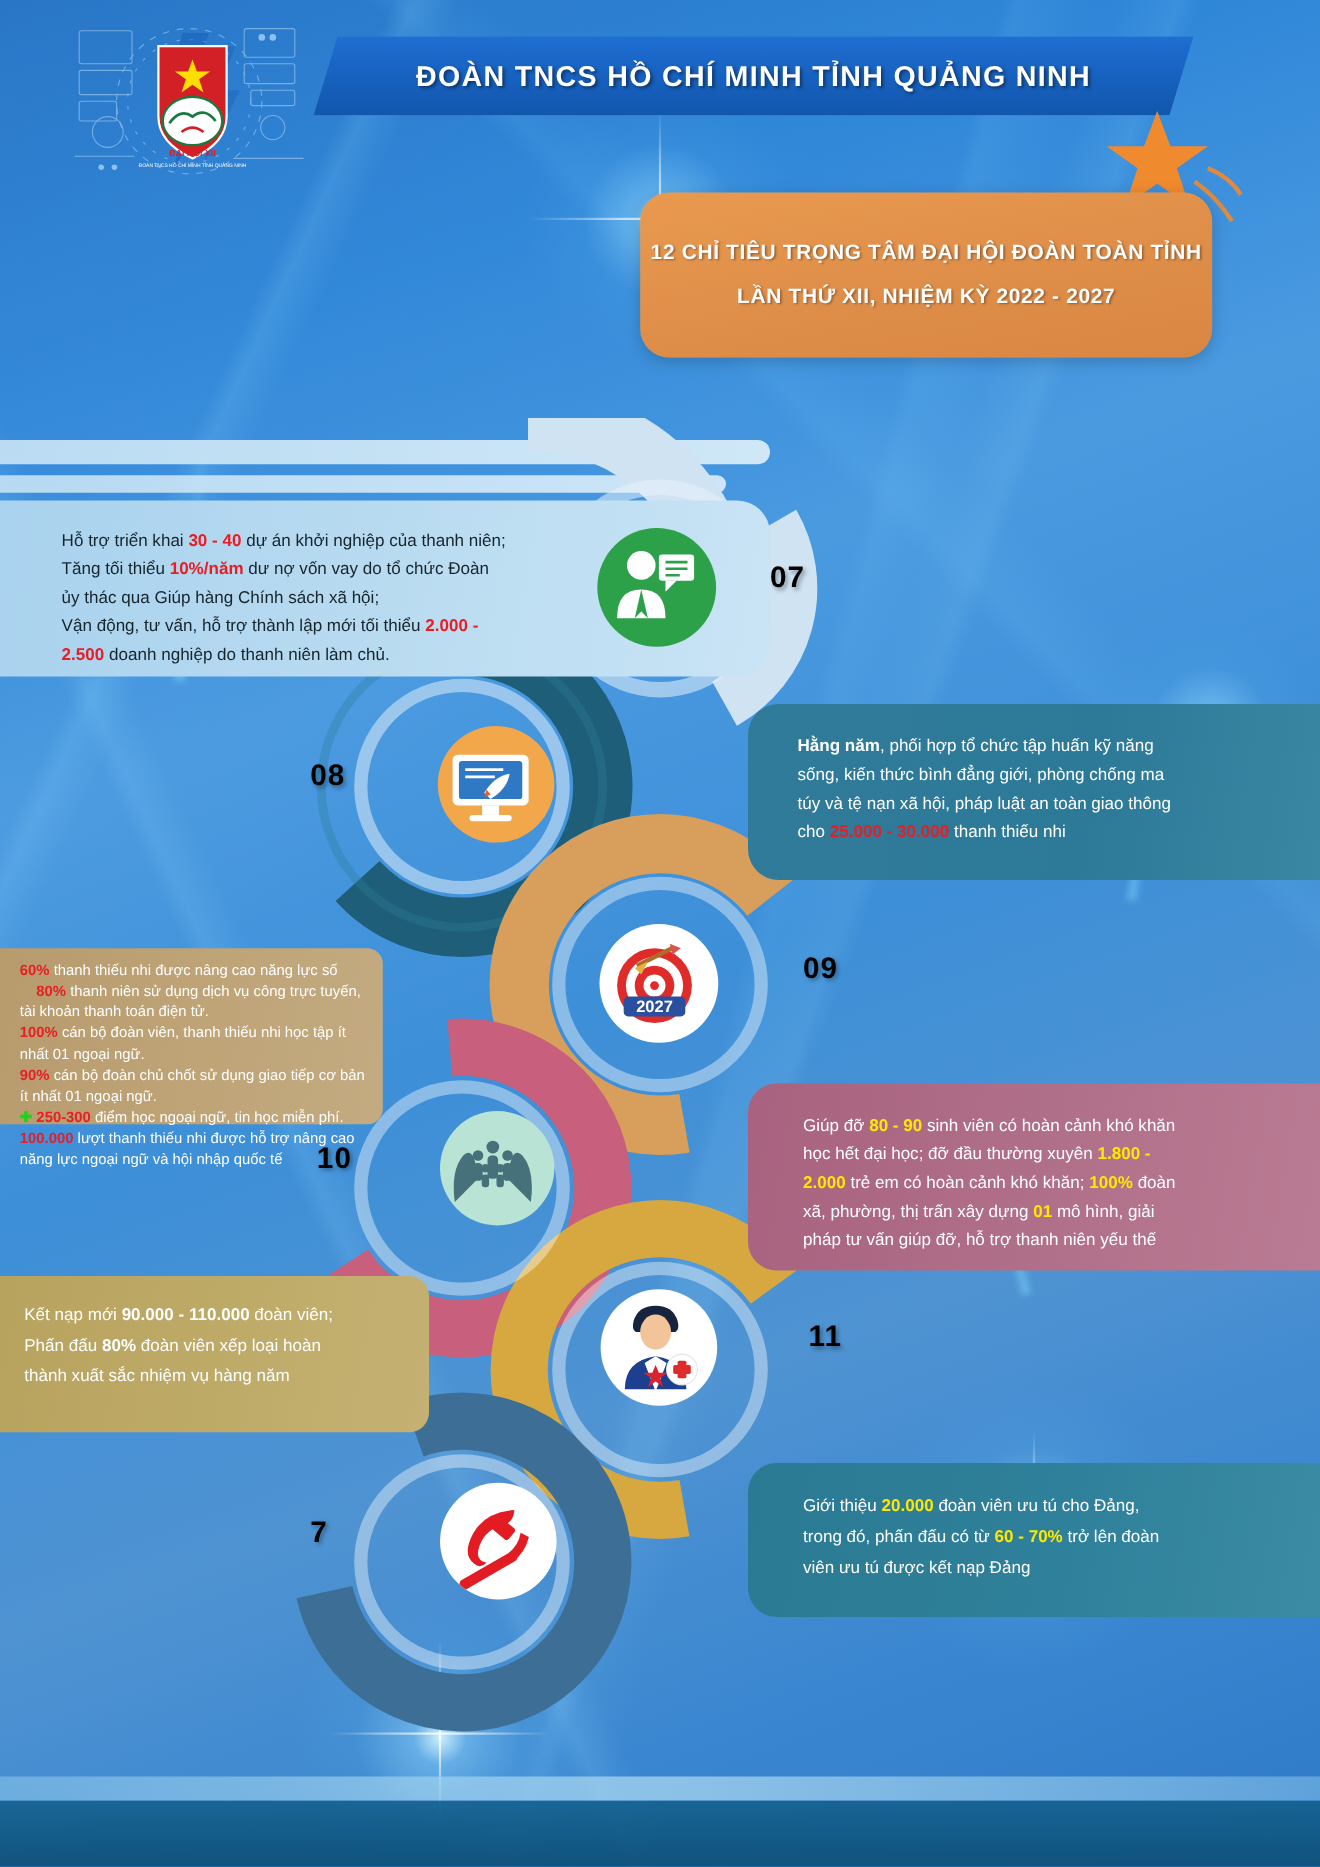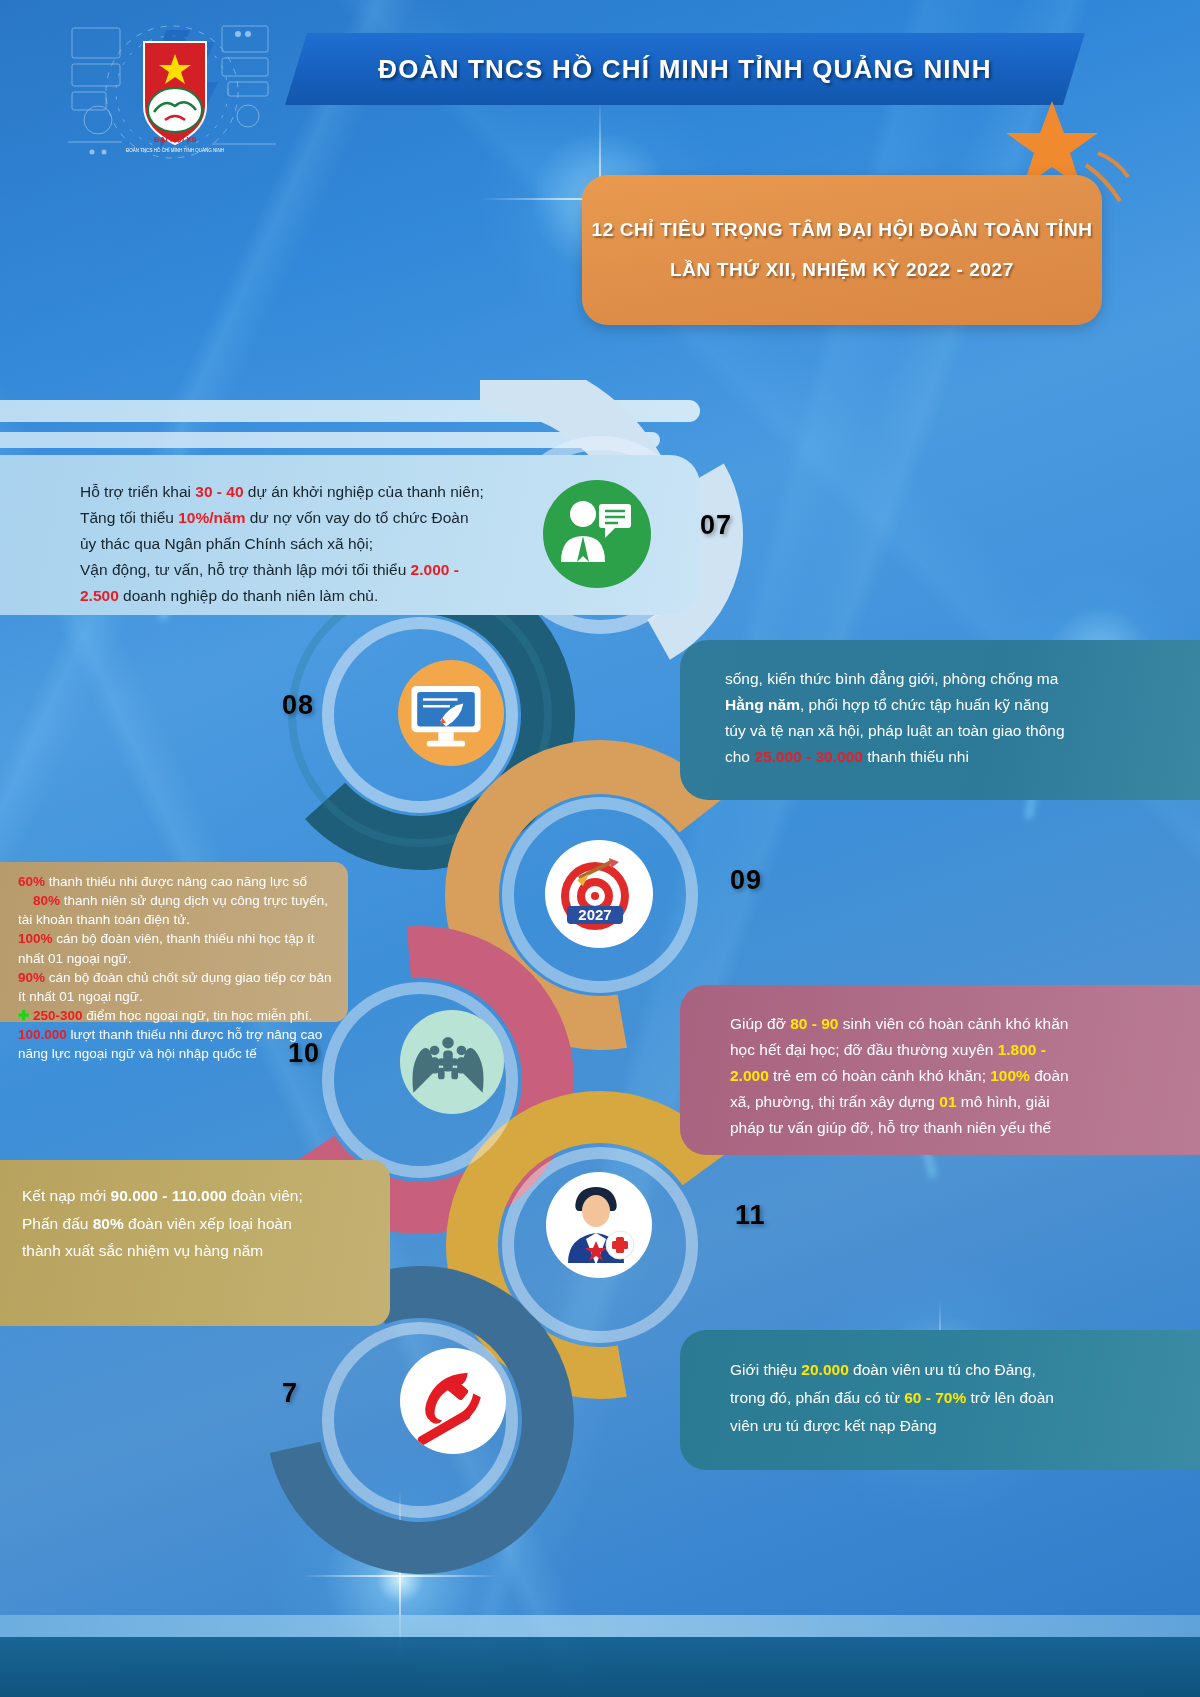--- a/index.html
+++ b/index.html
@@ -99,21 +99,21 @@
     padding: 22px 28px;
     font-size: 15.5px;
     line-height: 1.68;
   }
 
   .p07 {
     left: 0; top: 455px; width: 700px; height: 160px;
     background: linear-gradient(100deg, #a9d2ee 0%, #b7daf0 45%, #c9e4f5 100%);
     border-radius: 0 30px 30px 0;
     color: #1b2a33;
-    padding-left: 80px; padding-top: 24px;
+    padding-left: 56px; padding-top: 24px;
   }
   .p08 {
     left: 680px; top: 640px; width: 520px; height: 160px;
     background: linear-gradient(100deg, #2f7b99 0%, #2d7a98 60%, #3a87a4 100%);
     border-radius: 28px 0 0 28px;
     color: #ffffff;
     padding: 26px 18px 0 45px;
     text-align: justify;
   }
   .p09 {
@@ -126,21 +126,21 @@
   }
   .p10 {
     left: 680px; top: 985px; width: 520px; height: 170px;
     background: linear-gradient(100deg, #a8627f 0%, #b06f88 50%, #b97b93 100%);
     border-radius: 26px 0 0 26px;
     color: #ffffff;
     padding: 26px 22px 0 50px;
     text-align: justify;
   }
   .p11 {
-    left: 0; top: 1160px; width: 390px; height: 166px;
+    left: 0; top: 1160px; width: 390px; height: 142px;
     background: linear-gradient(100deg, #b7a25e 0%, #bfab68 55%, #c4b173 100%);
     border-radius: 0 18px 18px 0;
     color: #ffffff;
     padding: 22px 16px 0 22px;
     line-height: 1.78;
   }
   .p12 {
     left: 680px; top: 1330px; width: 520px; height: 140px;
     background: linear-gradient(100deg, #2b7a93 0%, #2f809a 55%, #3b8ba4 100%);
     border-radius: 26px 0 0 26px;
@@ -298,21 +298,21 @@
 </svg>
 
 <div class="panel p07">
   <div>
     <span class="dark">Hỗ trợ triển khai </span><span class="hl-red">30 - 40</span><span class="dark"> dự án khởi nghiệp của thanh niên;</span>
   </div>
   <div>
     <span class="dark">Tăng tối thiểu </span><span class="hl-red">10%/năm</span><span class="dark"> dư nợ vốn vay do tổ chức Đoàn</span>
   </div>
   <div>
-    <span class="dark">ủy thác qua Ngân phấn Chính sách xã hội;</span>
+    <span class="dark">ủy thác qua Giúp hàng Chính sách xã hội;</span>
   </div>
   <div>
     <span class="dark">Vận động, tư vấn, hỗ trợ thành lập mới tối thiểu </span><span class="hl-red">2.000 -</span>
   </div>
   <div>
     <span class="hl-red">2.500</span><span class="dark"> doanh nghiệp do thanh niên làm chủ.</span>
   </div>
 </div>
 <div class="icon-circle" style="left:543px;top:480px;width:108px;height:108px;background:#2da14a;">
   <svg viewBox="0 0 100 100" width="100" height="100">
@@ -340,24 +340,24 @@
       <line x1="26" y1="43" x2="54" y2="43"></line>
     </g>
     <path d="M44 58 q10 -16 24 -18 q-2 14 -18 24 z" fill="#ffffff"></path>
     <path d="M50 60 l-6 2 l2 -7 z" fill="#ea5b2d"></path>
     <rect x="42" y="70" width="16" height="9" fill="#ffffff"></rect>
     <rect x="30" y="79" width="40" height="6" rx="3" fill="#ffffff"></rect>
   </svg>
 </div>
 <div class="panel p08">
   <div>
+    <span class="hl-white">Hằng năm</span><span>, phối hợp tổ chức tập huấn kỹ năng</span>
+  </div>
+  <div>
     <span>sống, kiến thức bình đẳng giới, phòng chống ma</span>
-  </div>
-  <div>
-    <span class="hl-white">Hằng năm</span><span>, phối hợp tổ chức tập huấn kỹ năng</span>
   </div>
   <div>
     <span>túy và tệ nạn xã hội, pháp luật an toàn giao thông</span>
   </div>
   <div>
     <span>cho </span><span class="hl-red">25.000 - 30.000</span><span> thanh thiếu nhi</span>
   </div>
 </div>
 
 <div class="panel p09">

